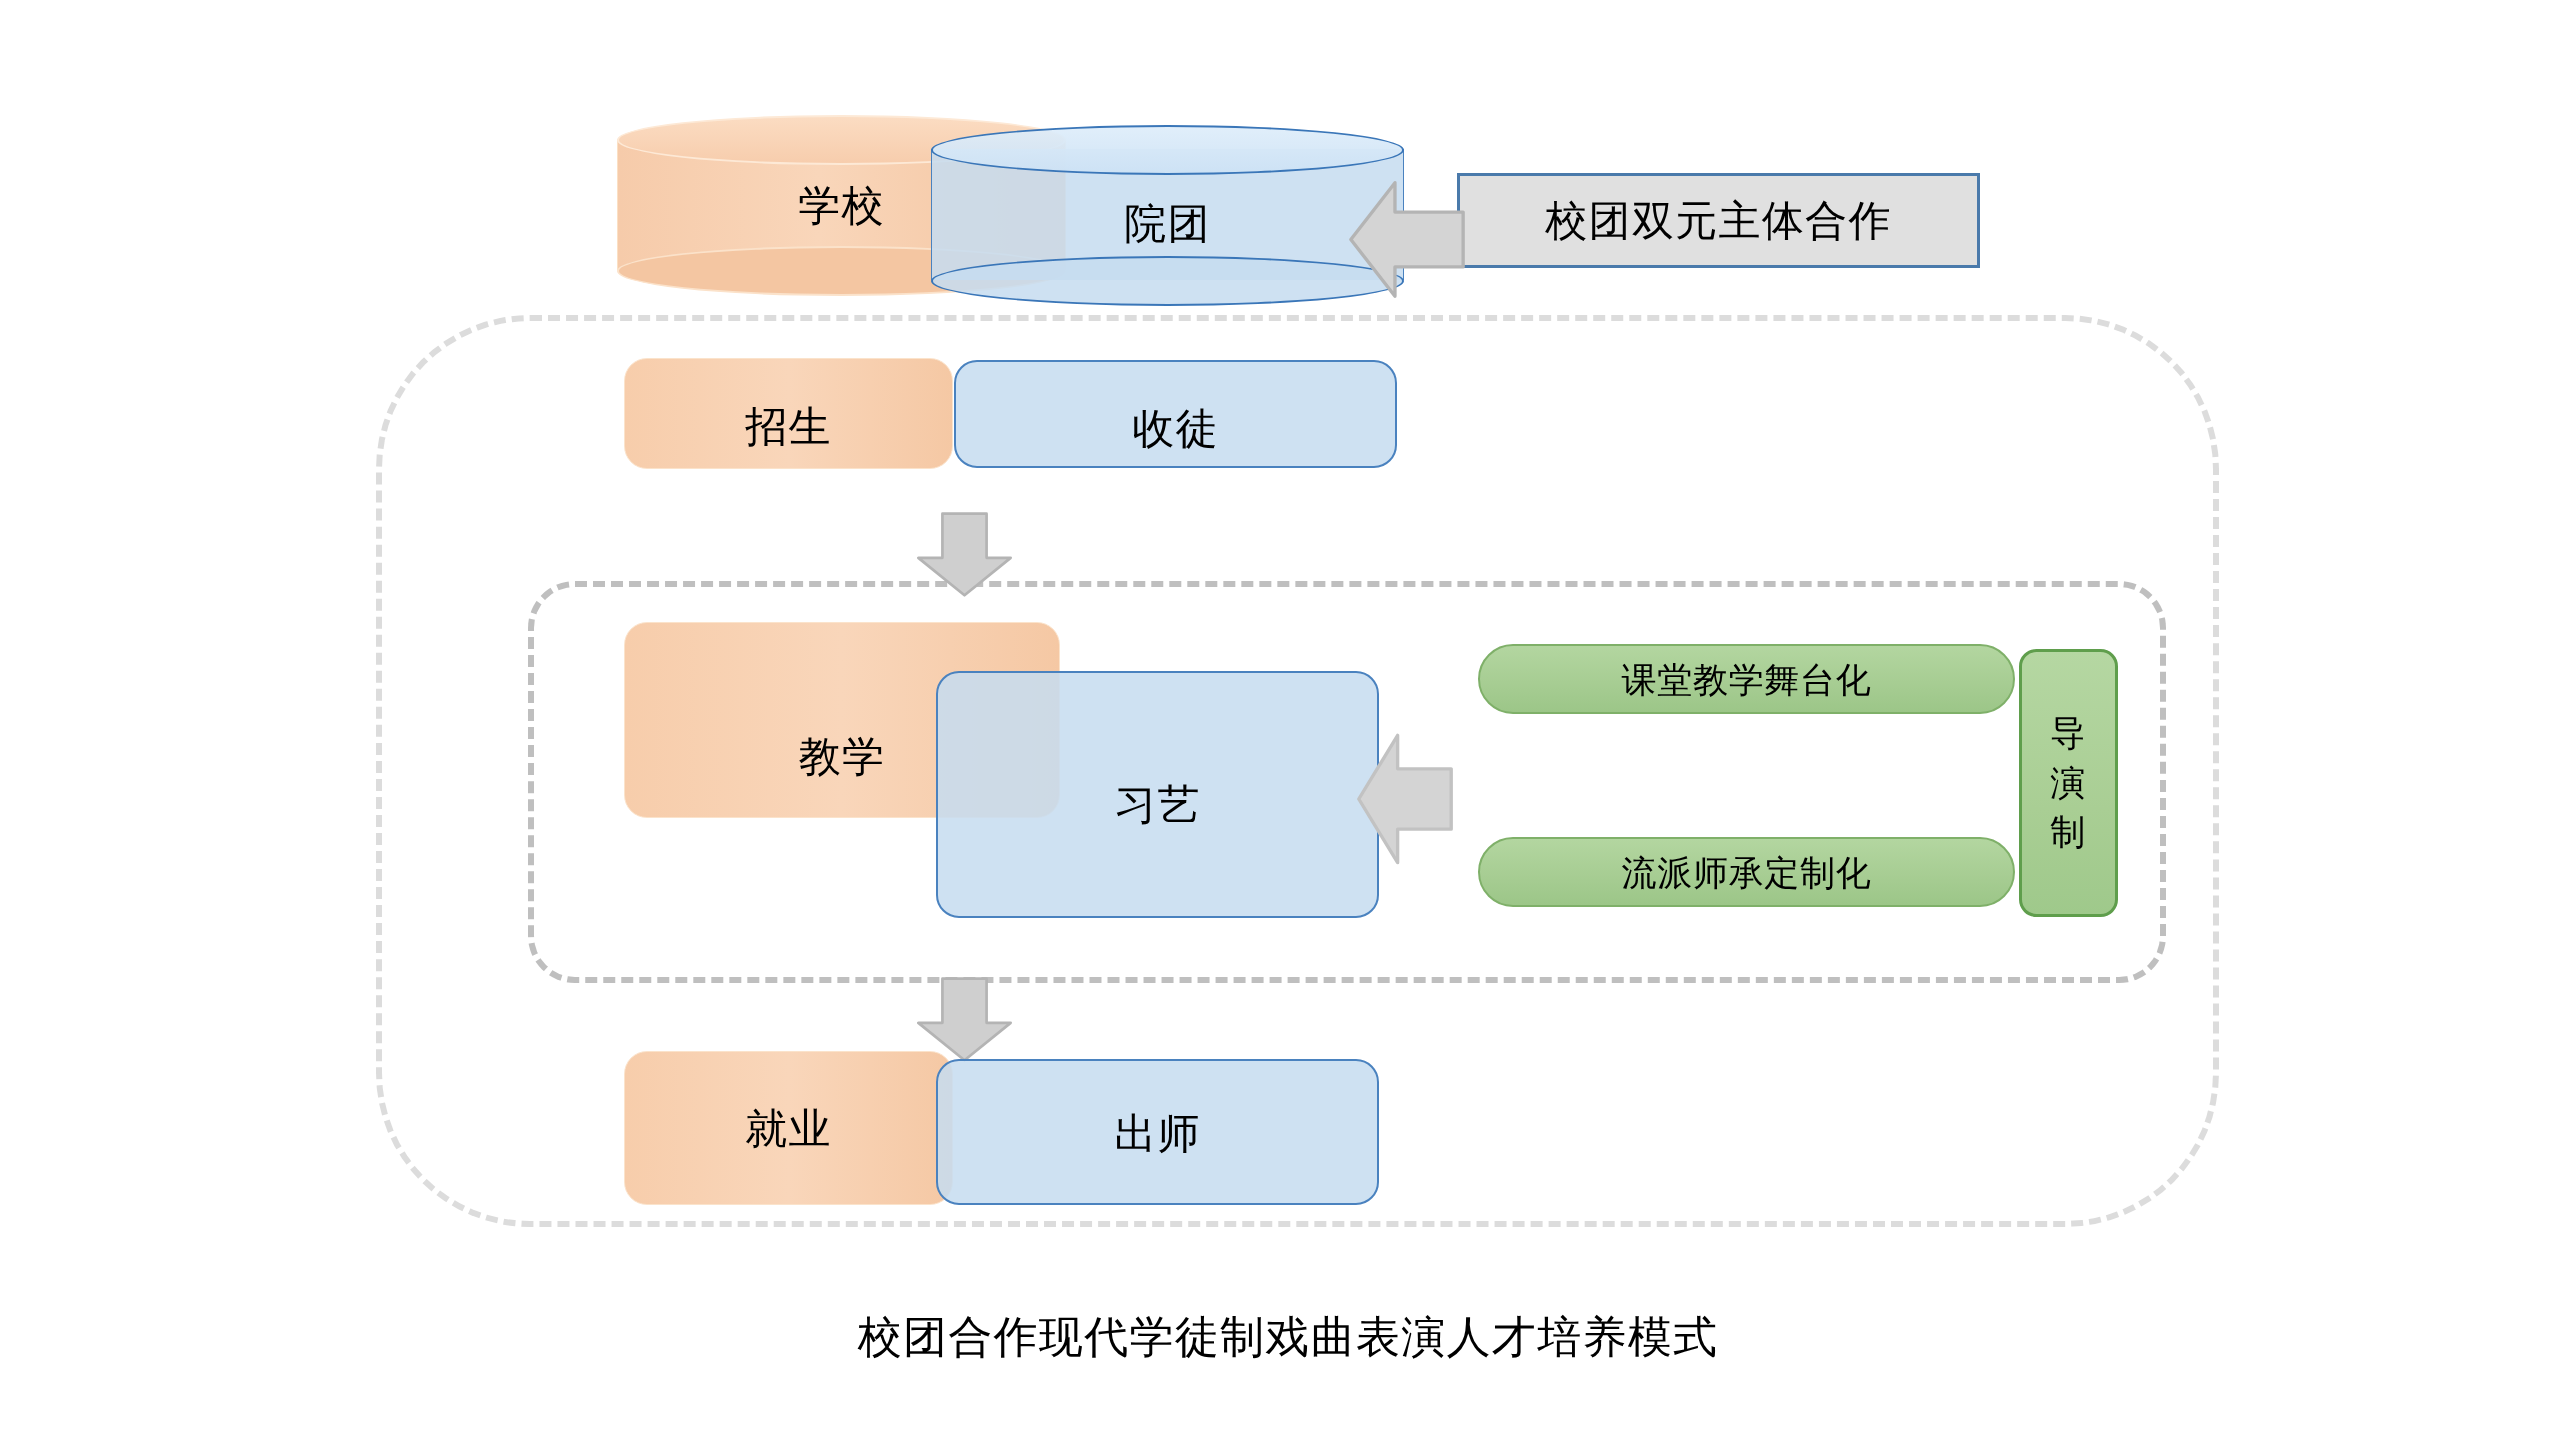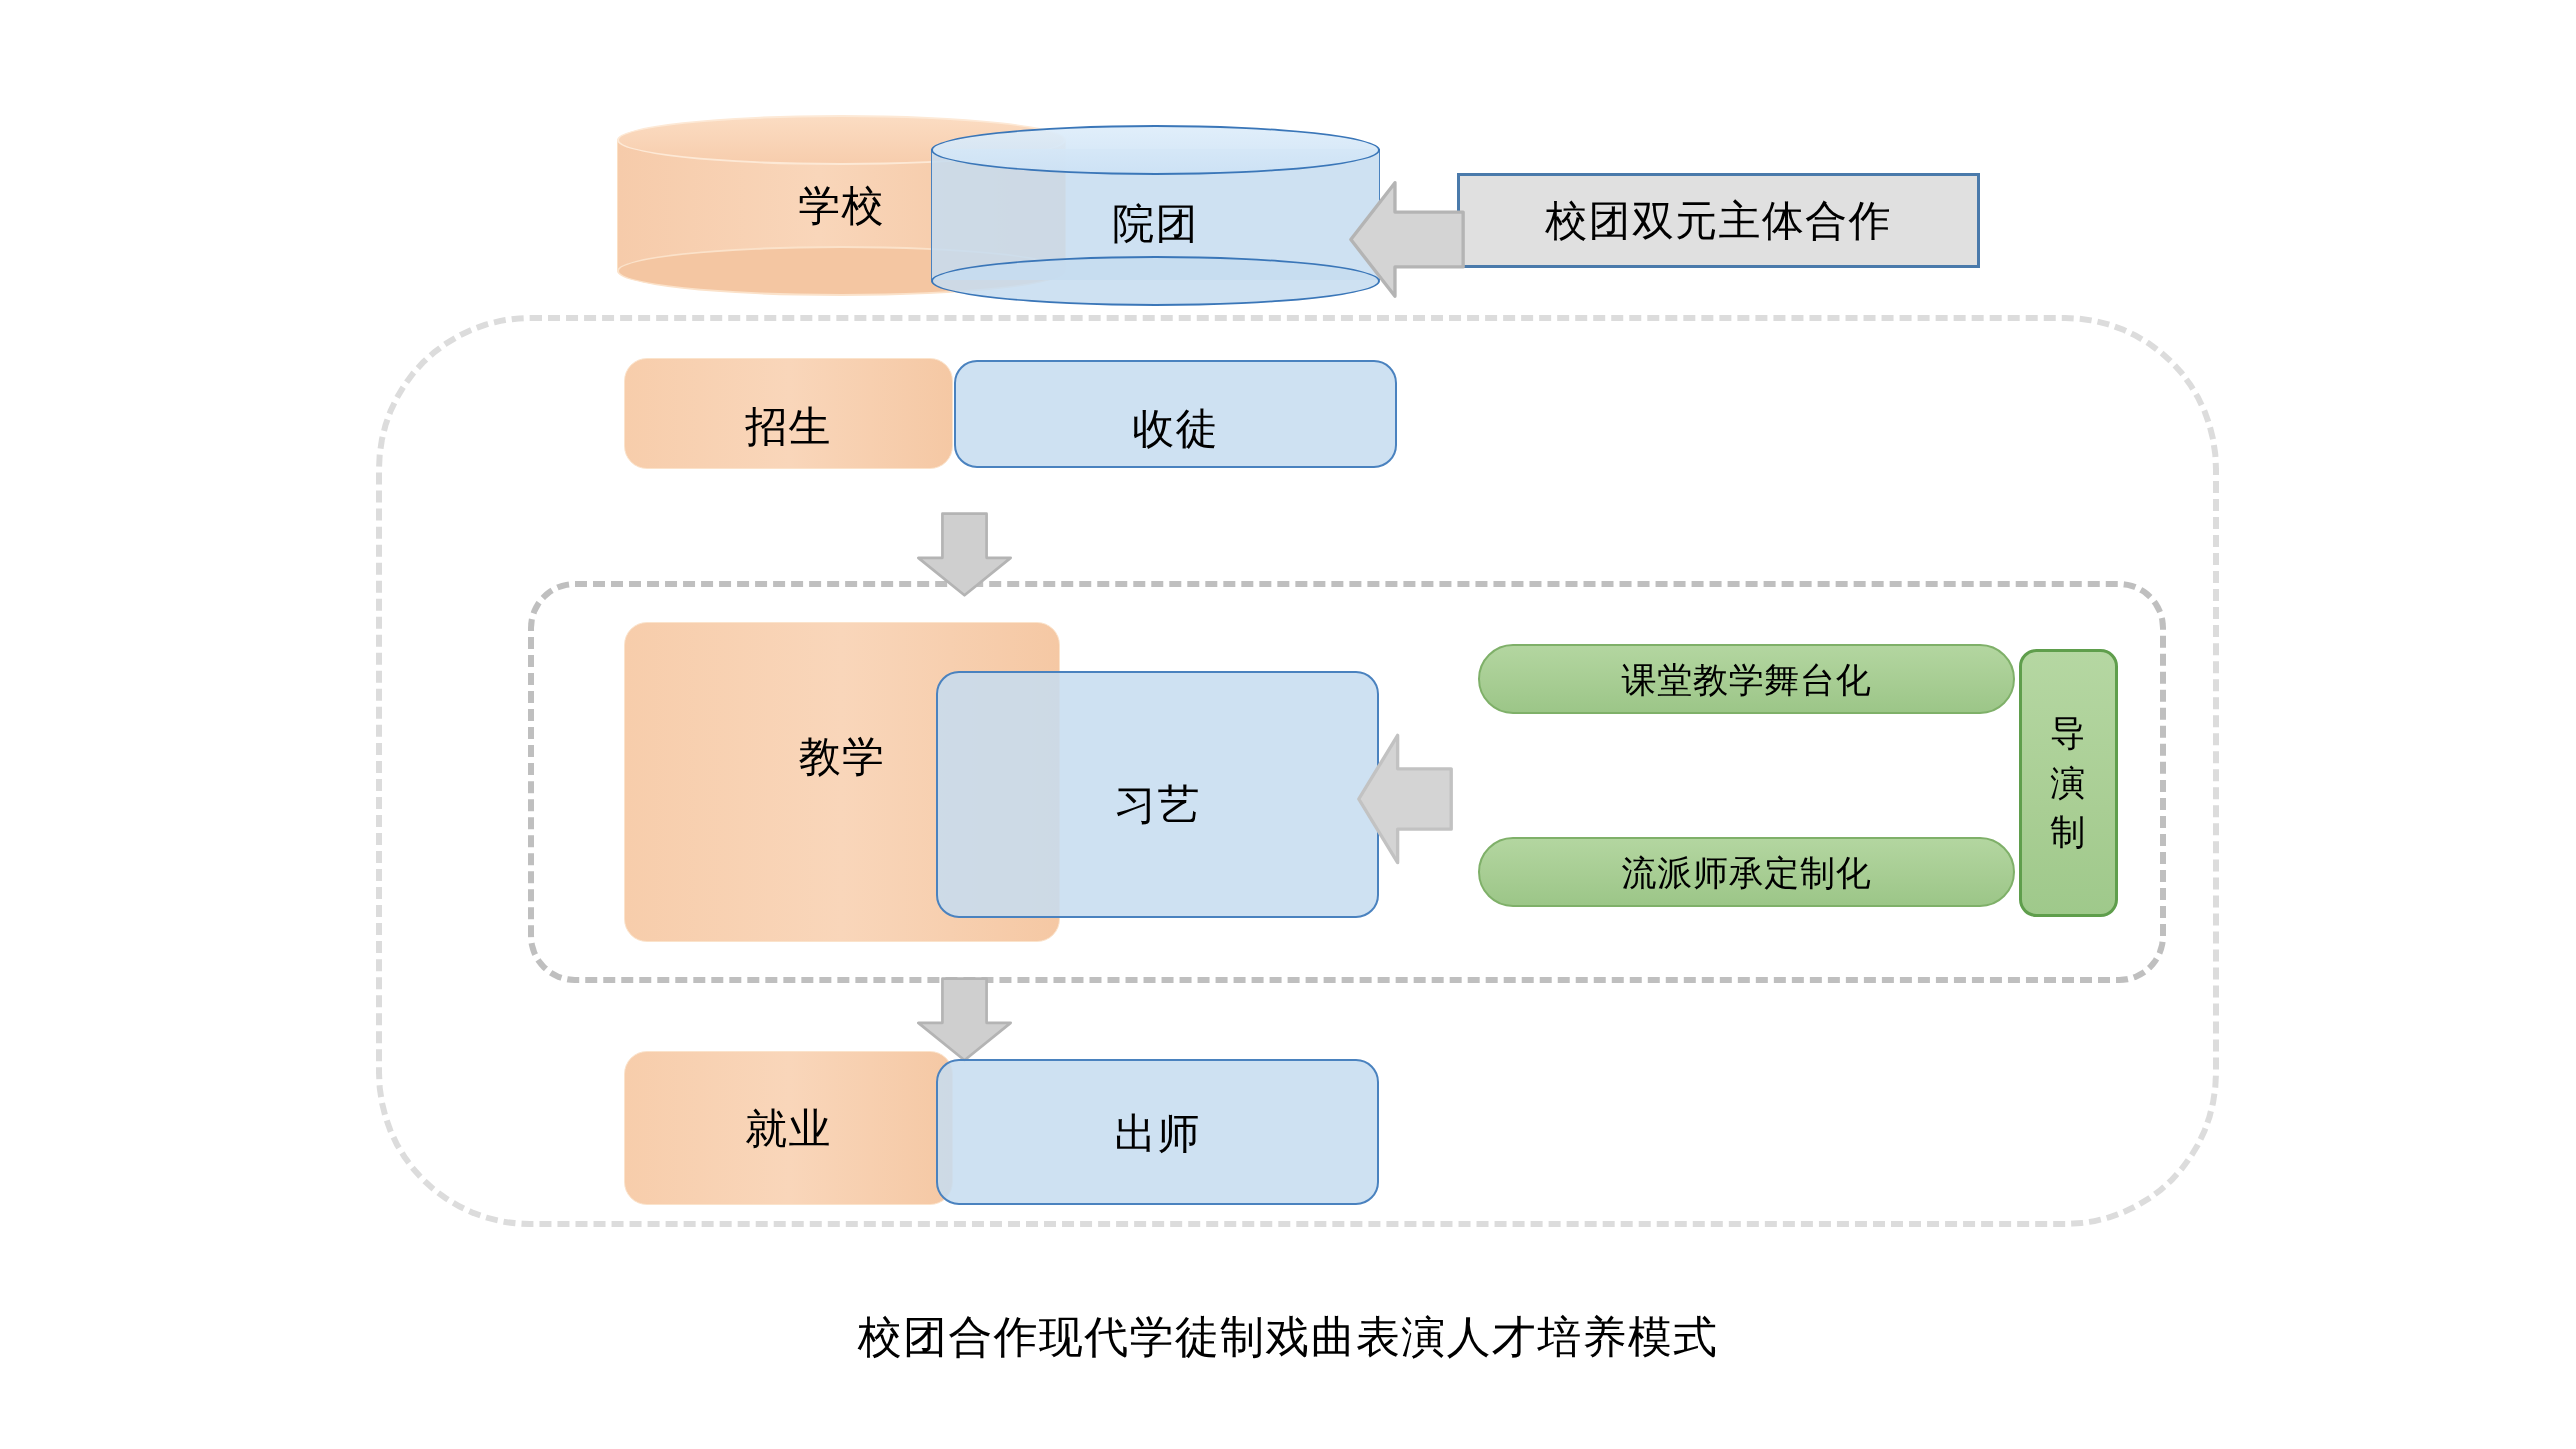--- a/index.html
+++ b/index.html
@@ -87,21 +87,21 @@
     border: 2px solid #fde9d6;
   }
   #cyl-school .bot-ell {
     top: 131px; height: 50px;
     background: #f4c6a2;
     border: 2px solid #fbe2ca;
   }
   #cyl-school .cyl-label { top: 70px; }
 
   
-  #cyl-troupe { left: 931px; top: 125px; width: 449px; height: 180px; z-index: 5; }
+  #cyl-troupe { left: 931px; top: 125px; width: 449px; height: 180px; z-index: 5; padding-left: 24px; }
   #cyl-troupe .body {
     top: 24px; height: 131px;
     background: rgba(198,220,240,0.86);
     border-left: 1.3px solid #4a82bf;
     border-right: 1.3px solid #4a82bf;
   }
   #cyl-troupe .top-ell {
     top: 0; height: 50px;
     background: linear-gradient(to bottom, rgba(222,237,250,0.93), rgba(205,226,245,0.93));
     border: 2px solid #3a76b8;
@@ -138,21 +138,21 @@
     z-index: 4;
   }
 
   
   #rect-recruit { left: 624px; top: 358px; width: 329px; height: 111px; }
   #rect-recruit .rr-label { top: 47px; }
   #rect-apprentice { left: 936px; top: 360px; width: 443px; height: 108px; margin-left: 18px; }
   #rect-apprentice .rr-label { top: 46px; }
 
   
-  #rect-teaching { left: 624px; top: 622px; width: 436px; height: 320px; }
+  #rect-teaching { left: 624px; top: 622px; width: 436px; height: 196px; }
   #rect-teaching .rr-label { top: 113px; }
   #rect-learning { left: 936px; top: 671px; width: 443px; height: 247px; }
   #rect-learning .rr-label { top: 111px; }
 
   
   #rect-employ { left: 624px; top: 1051px; width: 329px; height: 154px; }
   #rect-employ .rr-label { top: 56px; }
   #rect-graduate { left: 936px; top: 1059px; width: 443px; height: 146px; }
   #rect-graduate .rr-label { top: 52px; }
   .arrow-shape { position: absolute; }

